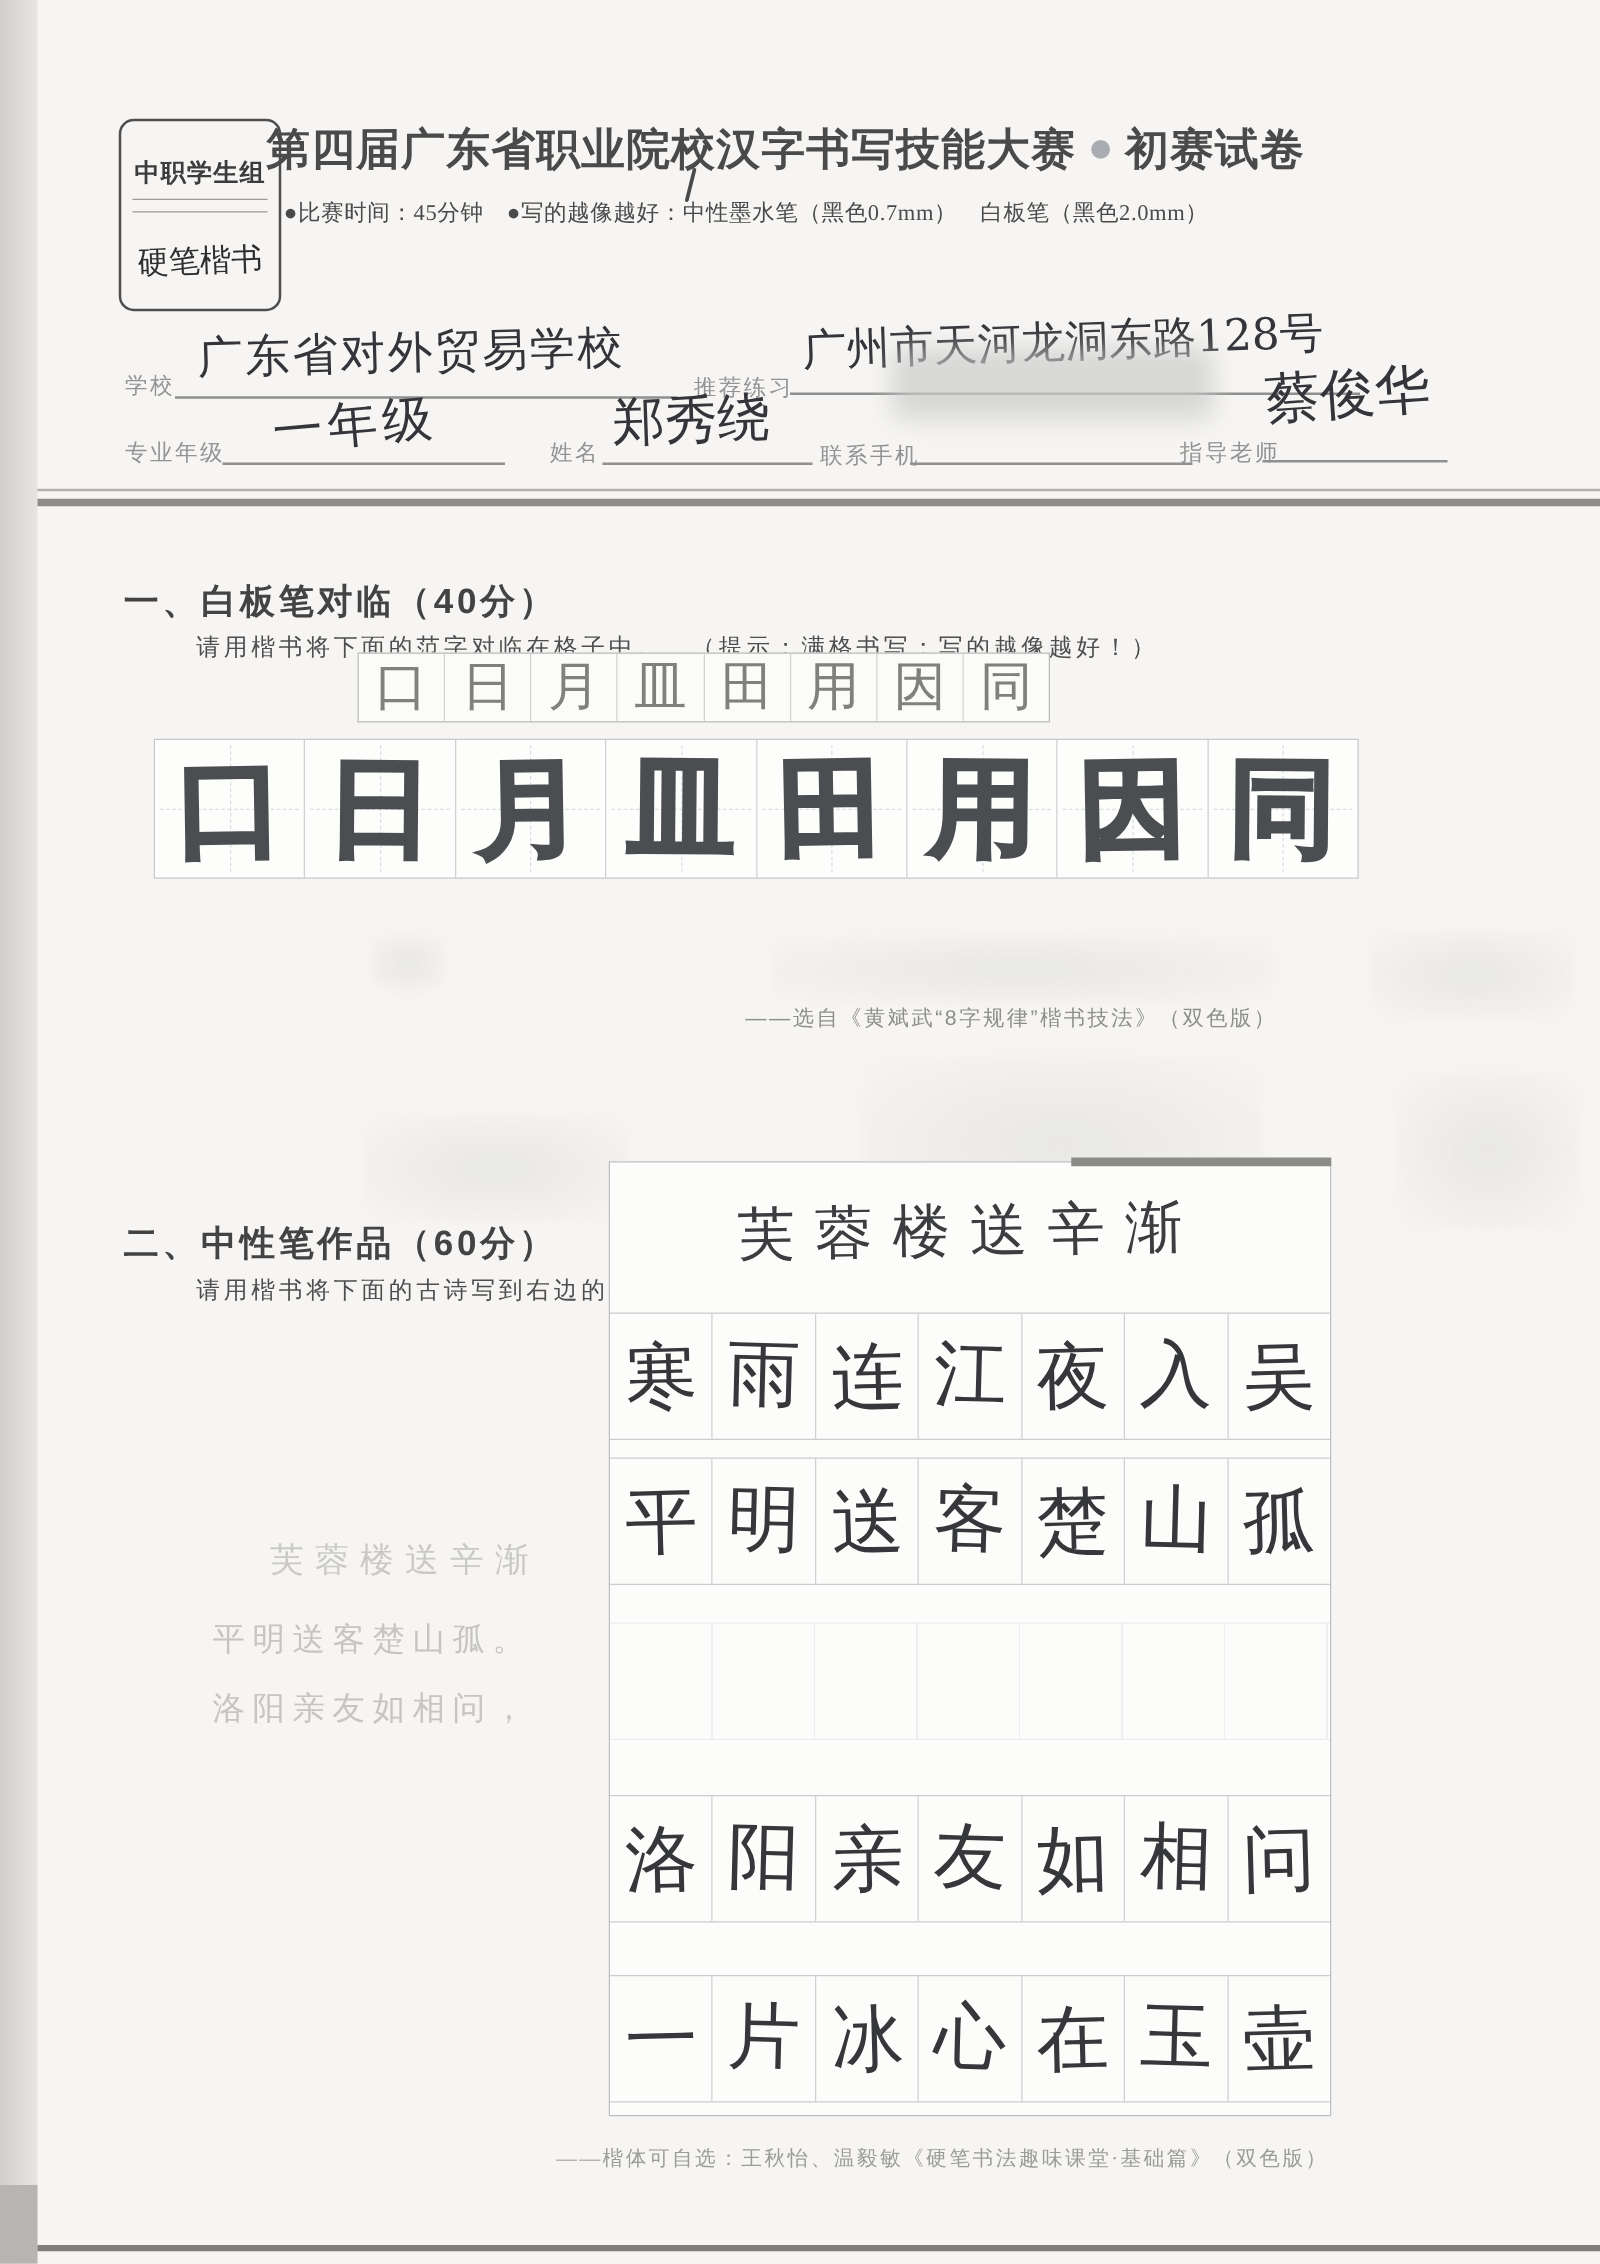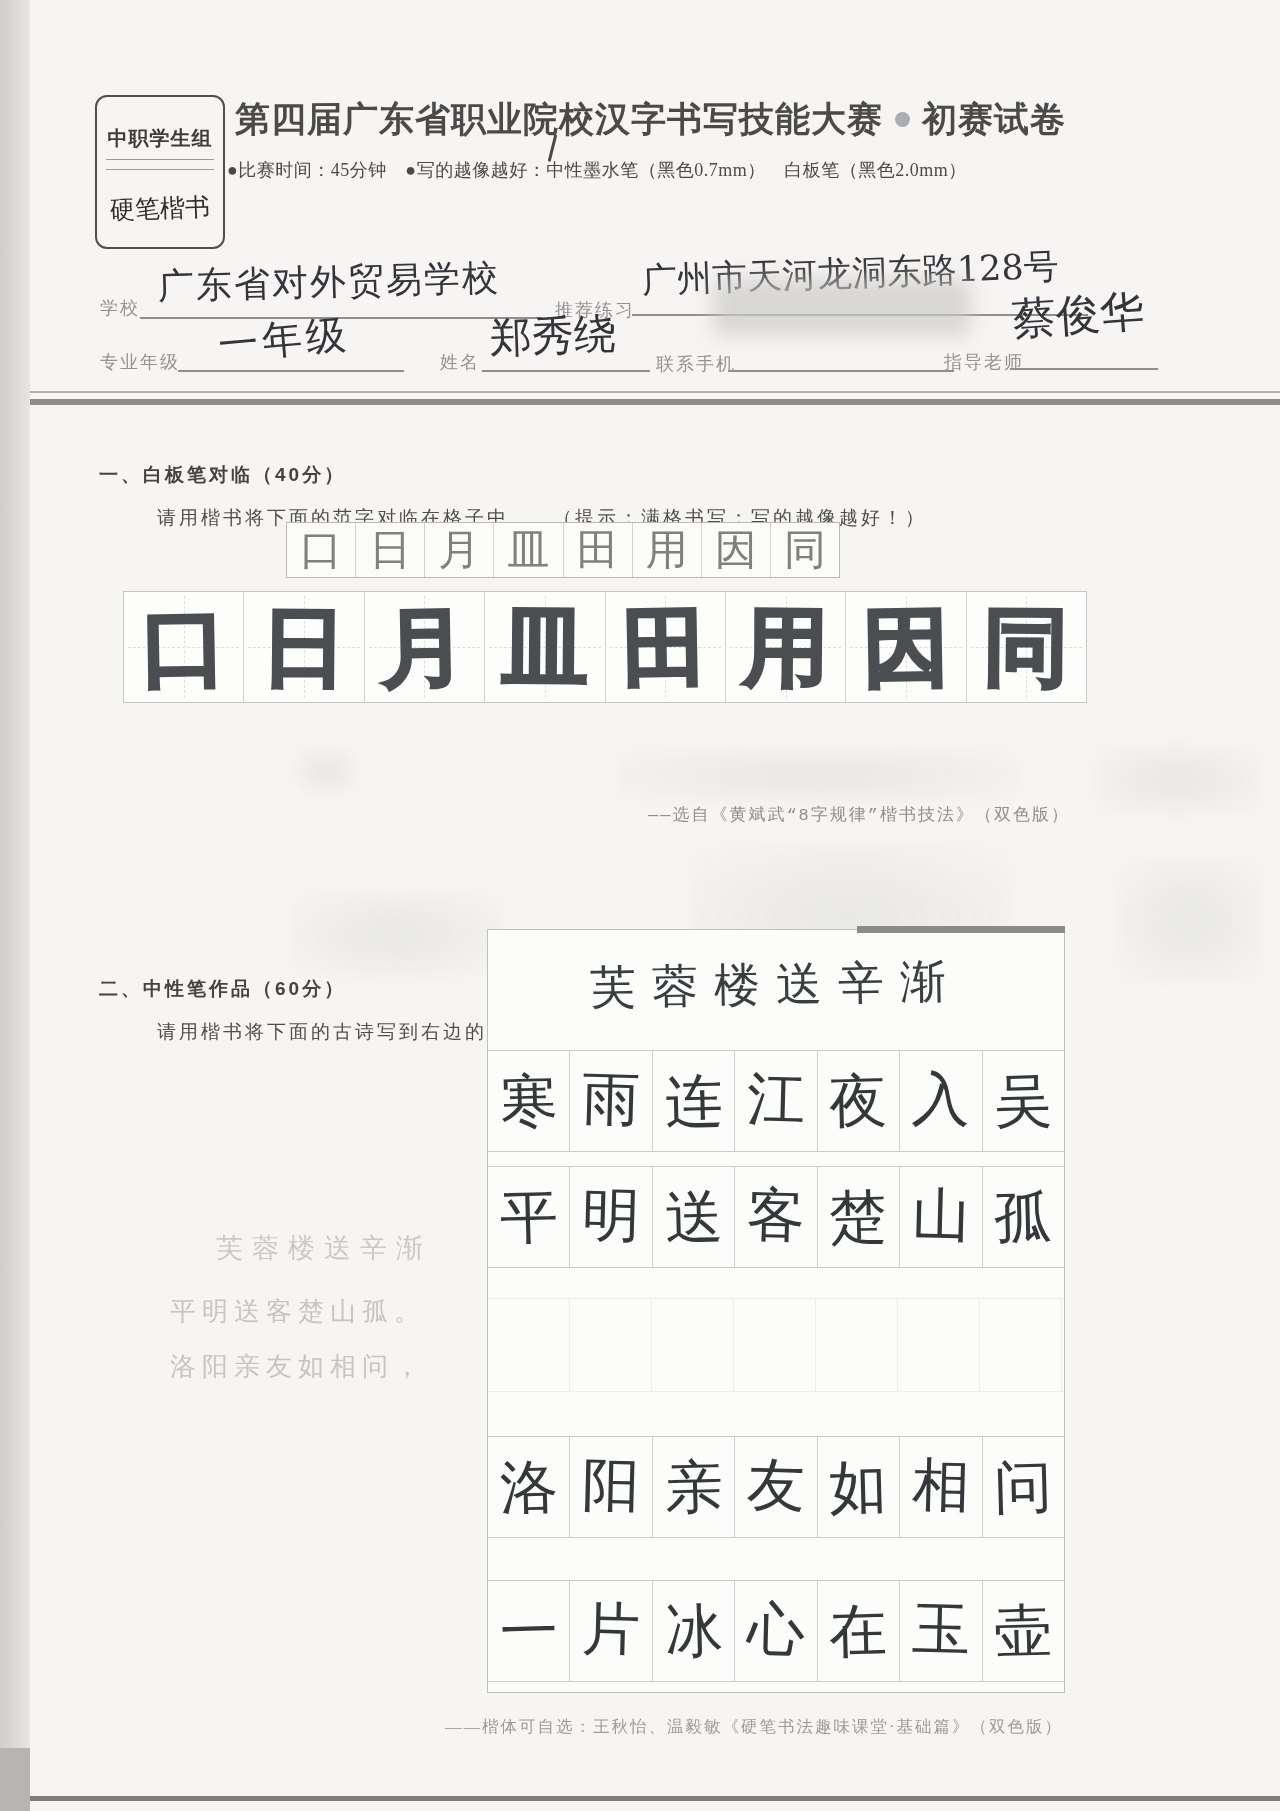--- a/index.html
+++ b/index.html
@@ -14,49 +14,49 @@
   .scan-edge-left{left:0;top:0;width:30px;height:1811px;background:linear-gradient(to right,#d0cfcd,#e6e5e3);}
   .scan-corner{left:0;top:1748px;width:30px;height:63px;background:#b6b5b3;}
   .scan-edge-bottom{left:30px;top:1796px;width:1250px;height:5px;background:#7f7e7c;}
   .ghost{border-radius:12px;filter:blur(4px);background:radial-gradient(ellipse at center,rgba(128,128,126,0.11),rgba(128,128,126,0));}
   
   .group-box{left:95px;top:95px;width:126px;height:150px;border:2px solid #4f4f4f;border-radius:12px;}
   .group-box .g1{margin-top:28px;text-align:center;font-size:20px;font-weight:bold;color:#3c3c3c;letter-spacing:1px;}
   .group-box .rule{margin:7px 9px 0;border-top:1px solid #9b9b9b;height:0;}
   .group-box .rule2{margin-top:9px;}
   .group-box .g2{margin-top:22px;text-align:center;font-size:25px;color:#2e2e2e;font-family:"DejaVu Serif",serif;transform:rotate(-2deg);}
-  .main-title{left:213px;top:96px;display:flex;align-items:center;gap:12px;font-size:35px;font-weight:bold;color:#4a4a4a;letter-spacing:1px;white-space:nowrap;margin-left:22px;}
+  .main-title{left:213px;top:96px;display:flex;align-items:center;gap:12px;font-size:35px;font-weight:bold;color:#4a4a4a;letter-spacing:1px;white-space:nowrap;}
   .title-bullet{width:15px;height:15px;border-radius:50%;background:#a9adb1;flex:0 0 auto;}
   .subtitle{left:227px;top:158px;font-family:"Liberation Serif",serif;font-size:18px;color:#4a4a4a;letter-spacing:0.5px;white-space:nowrap;}
   .pen-slash{left:551px;top:134px;width:3px;height:28px;background:#4a4a4a;transform:rotate(14deg);border-radius:2px;}
   
   .f-label{font-size:18px;color:#939393;letter-spacing:2px;z-index:1;white-space:nowrap;}
   .f-line{height:0;border-bottom:2px solid #8f8f8f;}
   .hw{font-family:"DejaVu Serif",serif;color:#34353a;white-space:nowrap;z-index:2;}
   .phone-blur{left:713px;top:278px;width:258px;height:58px;background:#cbcbca;filter:blur(10px);opacity:0.7;border-radius:8px;z-index:3;}
   
   .divider-thin{left:30px;top:391px;width:1250px;height:0;border-bottom:2px solid #b2b1af;}
   .divider-thick{left:30px;top:399px;width:1250px;height:6px;background:#8d8c8a;}
   
-  .sec-heading{font-size:19px;font-weight:bold;color:#434343;letter-spacing:3px;white-space:nowrap;text-align:center;}
+  .sec-heading{font-size:28px;font-weight:bold;color:#434343;letter-spacing:3px;white-space:nowrap;text-align:center;}
   .sec-instr{font-family:"Liberation Serif",serif;font-size:19px;color:#4e4e4e;letter-spacing:3px;white-space:nowrap;}
   
   .model-strip{left:286px;top:522px;width:552px;height:54px;display:flex;border:1px solid #b9b9b7;background:#fbfbfa;}
   .model-cell{flex:1;display:flex;align-items:center;justify-content:center;border-right:1px solid #d2d2d0;}
   .model-cell:last-child{border-right:none;}
   .model-cell span{font-family:"Liberation Serif",serif;font-size:42px;color:#80807e;line-height:1;}
   
   .big-grid{left:123px;top:591px;width:962px;height:110px;display:flex;border:1px solid #c4c7c9;background:#fdfdfc;}
   .big-cell{flex:1;position:relative;border-right:1px solid #cdd1d4;display:flex;align-items:center;justify-content:center;}
   .big-cell:last-child{border-right:none;}
   .big-cell::before{content:"";position:absolute;left:50%;top:4px;bottom:4px;border-left:1px dashed #dadfe3;}
   .big-cell::after{content:"";position:absolute;top:50%;left:4px;right:4px;border-top:1px dashed #dadfe3;}
   .big-cell span{position:relative;z-index:1;font-family:"DejaVu Serif",serif;font-size:86px;font-weight:bold;color:#4b4e51;-webkit-text-stroke:2.5px #4b4e51;line-height:1;transform:rotate(-1deg);}
   .big-cell:nth-child(even) span{transform:rotate(0.5deg);}
-  .attr1{left:0;top:803px;width:1022px;text-align:right;font-family:Liberation Mono, monospace;font-size:17px;color:#8e8e8c;letter-spacing:2px;padding-left:48px;}
+  .attr1{left:0;top:803px;width:1022px;text-align:right;font-family:Liberation Sans, sans-serif;font-size:17px;color:#8e8e8c;letter-spacing:2px;}
   
   .poem{left:170px;top:1230px;width:310px;font-family:"Liberation Serif",serif;color:#c6c5c2;}
   .poem-title{margin-left:46px;font-size:27px;letter-spacing:9px;margin-bottom:28px;color:#cac9c6;white-space:nowrap;}
   .poem-line{font-size:26px;letter-spacing:6px;margin-bottom:20px;white-space:nowrap;}
   .work-paper{left:487px;top:929px;width:576px;height:762px;border:1px solid #bcc0c3;background:#fcfcfb;}
   .wp-topbar{position:absolute;right:-1px;top:-4px;width:208px;height:7px;background:#8b8b89;}
   .wp-title{position:absolute;left:0;right:0;top:24px;text-align:center;font-family:"DejaVu Serif",serif;font-size:46px;color:#3b3d40;letter-spacing:16px;transform:rotate(-1deg);white-space:nowrap;}
   .wp-row{position:absolute;left:0;right:0;height:100px;display:flex;border-top:1px solid #c8cccf;border-bottom:1px solid #c8cccf;}
   .wp-row-1{top:120px;} .wp-row-2{top:236px;} .wp-row-3{top:506px;} .wp-row-4{top:650px;}
   .wp-cell{flex:1;border-right:1px solid #cdd1d4;display:flex;align-items:center;justify-content:center;}

